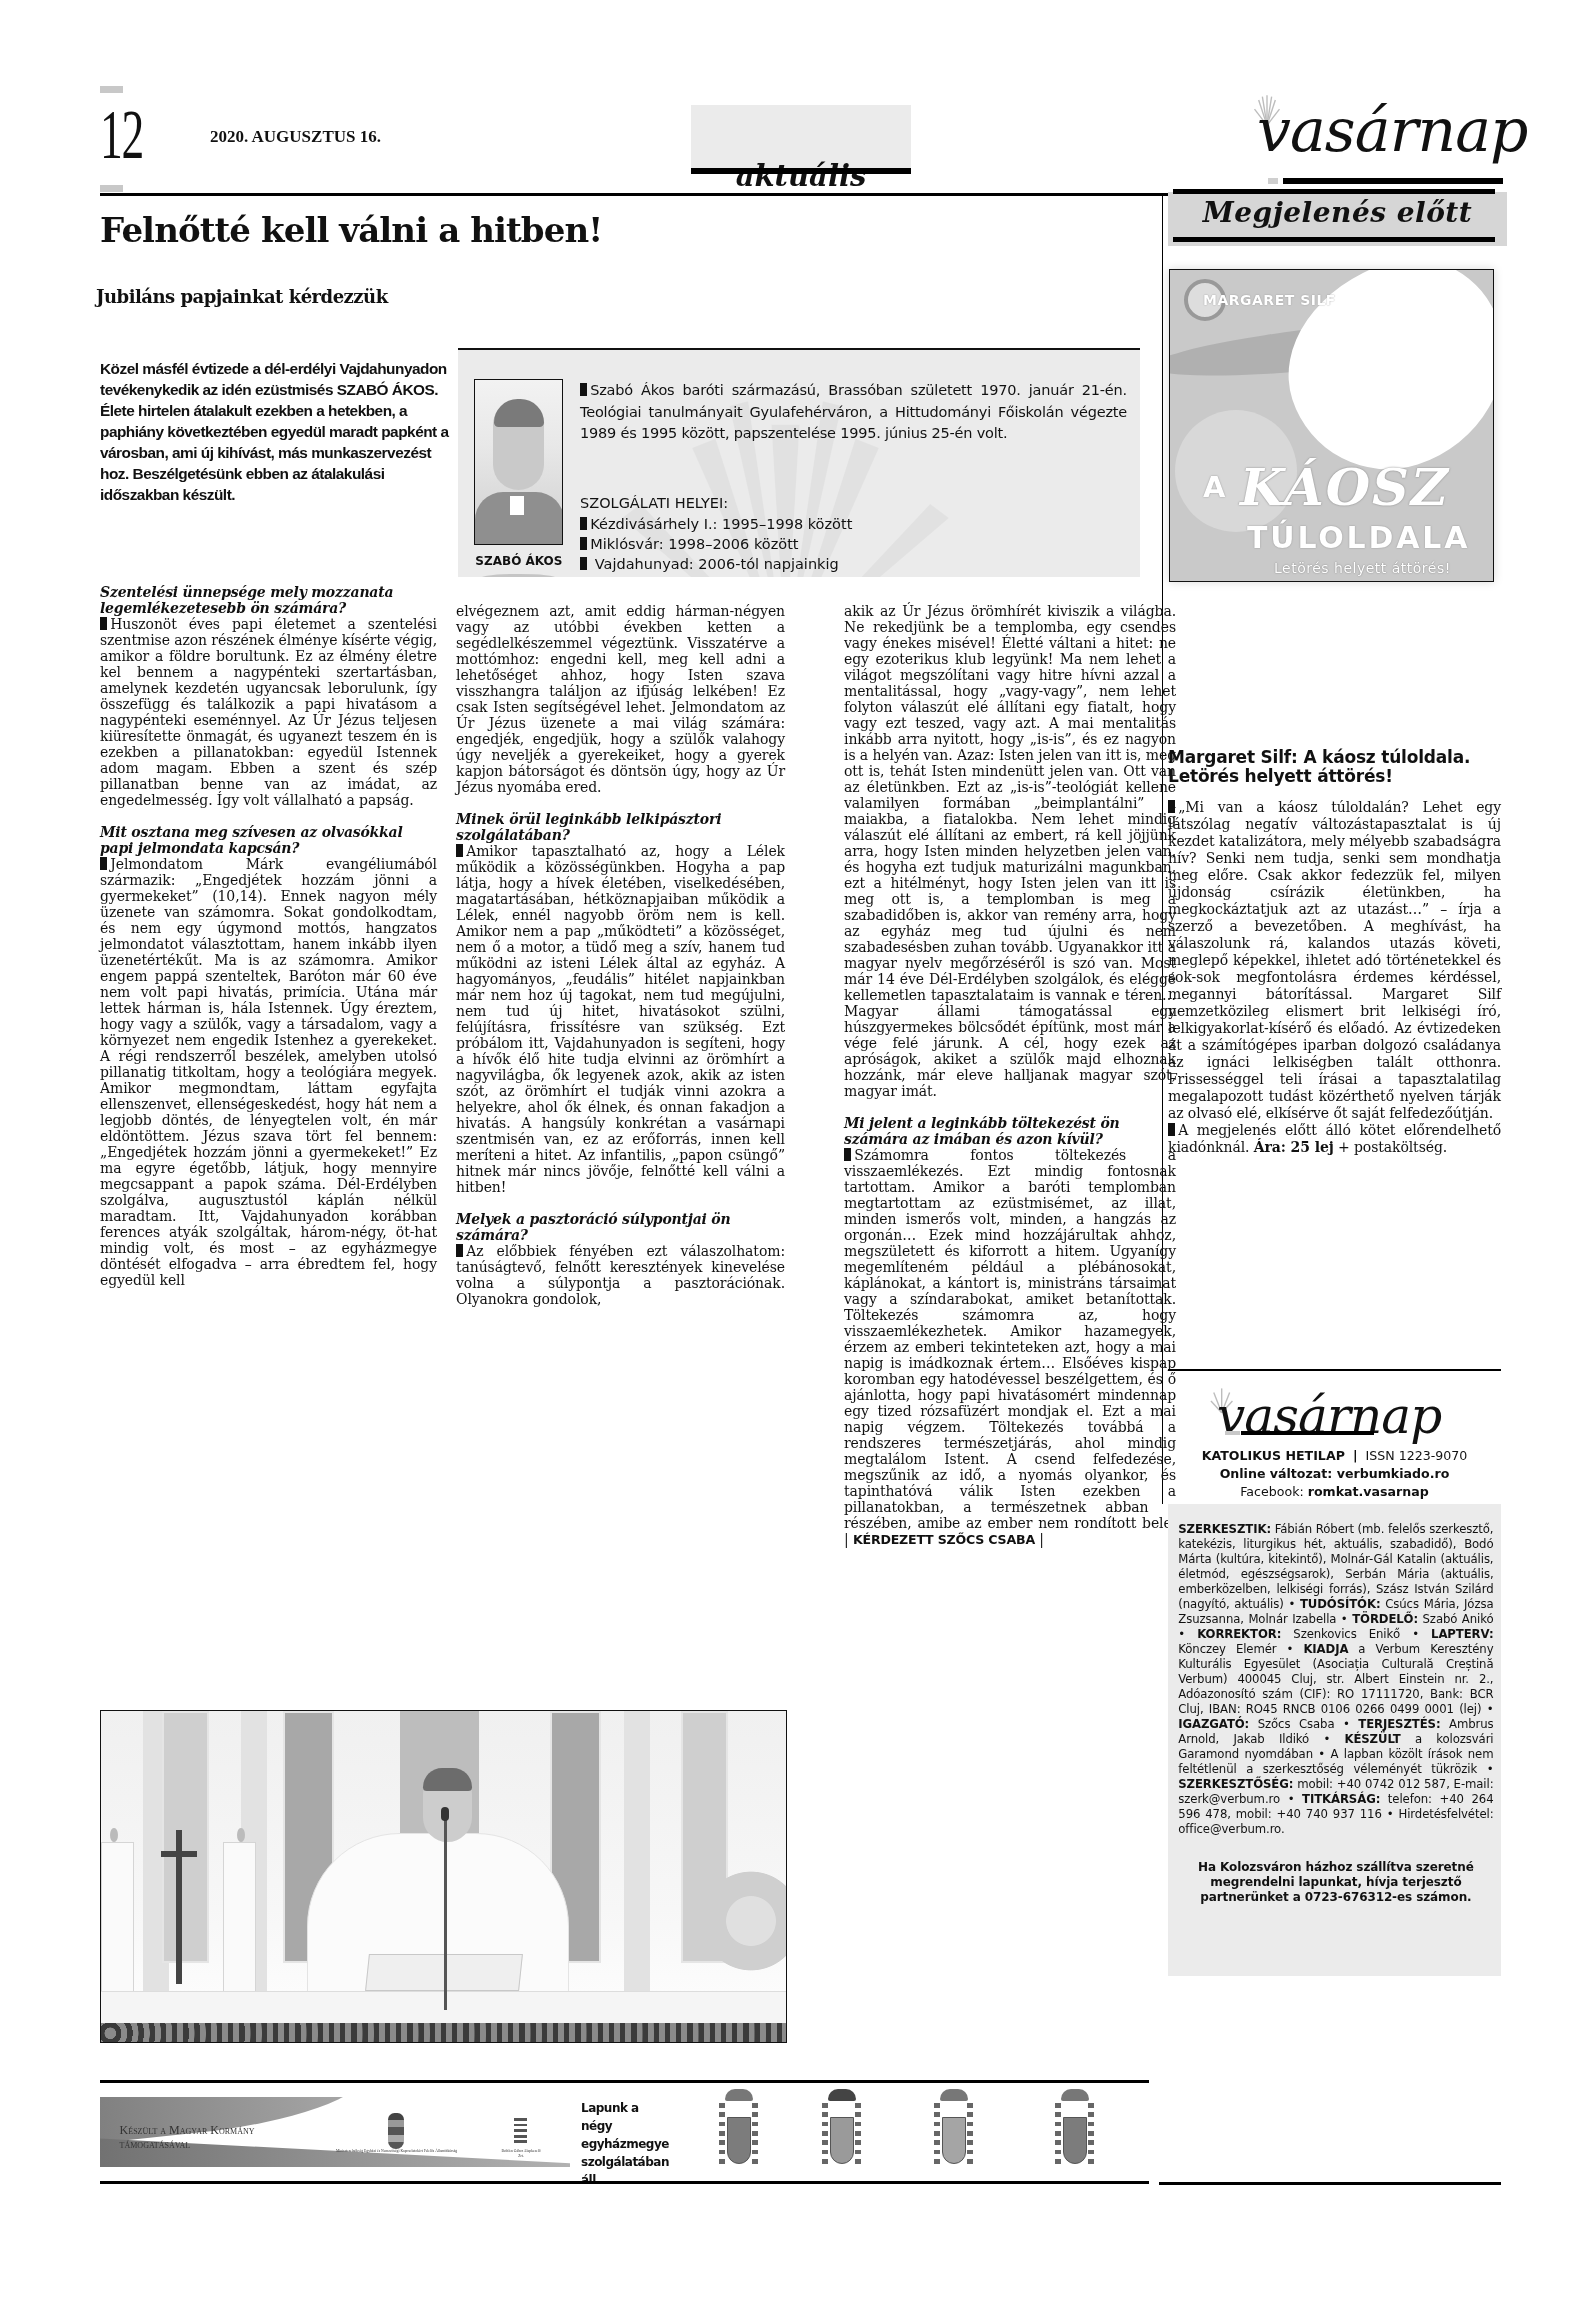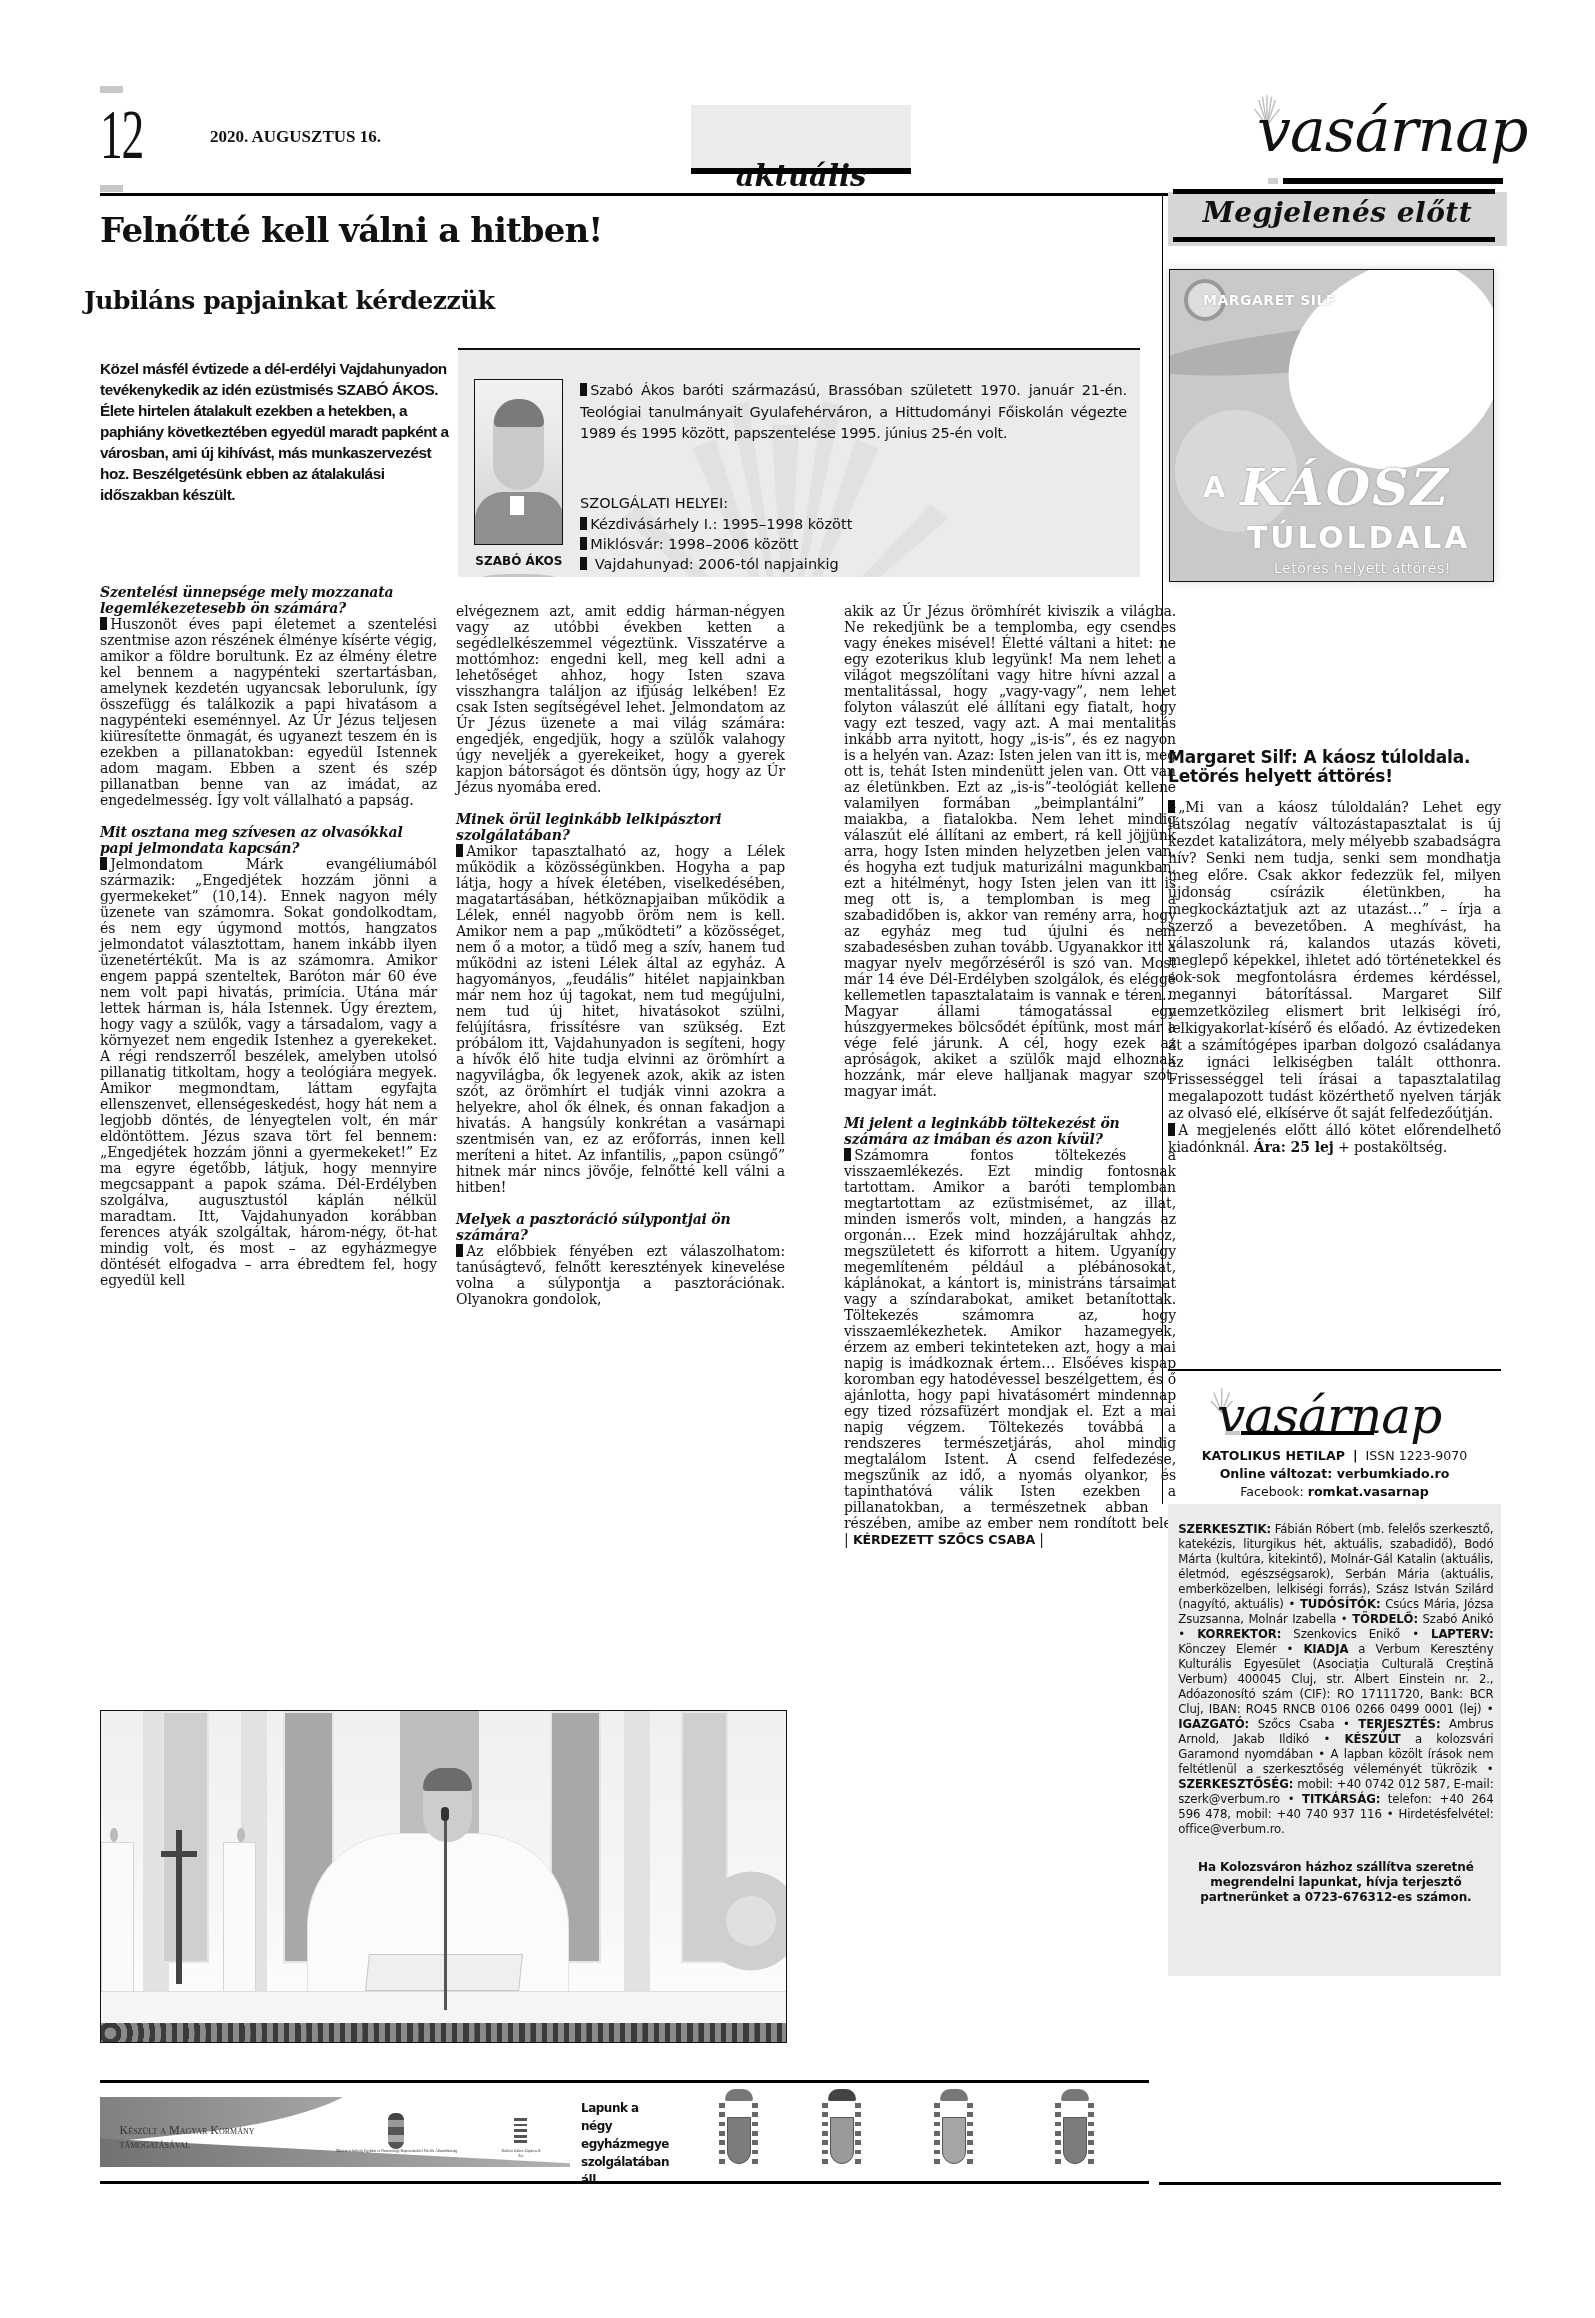--- a/index.html
+++ b/index.html
@@ -16,21 +16,21 @@
   .masthead { position: absolute; left: 1257px; top: 100px; font-family: "DejaVu Serif", serif; font-style: italic; font-size: 60px; line-height: 1; letter-spacing: -0.9px; }
   .masthead-sun { position: absolute; left: 1253px; top: 93px; width: 28px; height: 37px; }
   .masthead-rule-gray { position: absolute; left: 1268px; top: 178px; width: 10.3px; height: 5.6px; background: #cfcfcf; }
   .masthead-rule { position: absolute; left: 1283px; top: 178px; width: 220px; height: 5.6px; background: #000; }
 
   .top-rule { position: absolute; left: 100px; top: 193px; width: 1405px; height: 2.8px; background: #000; }
   .side-vrule { position: absolute; left: 1162px; top: 195px; width: 1.4px; height: 1309px; background: #000; }
 
   
   .headline { position: absolute; left: 100px; top: 213px; font-family: "DejaVu Serif", serif; font-weight: bold; font-size: 34px; line-height: 1.05; letter-spacing: -0.9px; }
-  .subhead { position: absolute; left: 84px; top: 286px; font-family: "DejaVu Serif", serif; font-weight: bold; font-size: 25px; letter-spacing: -0.5px; }
+  .subhead { position: absolute; left: 96px; top: 286px; font-family: "DejaVu Serif", serif; font-weight: bold; font-size: 18px; letter-spacing: -0.5px; }
 
   
   .lead { position: absolute; left: 100px; top: 358px; width: 355px; font-family: Liberation Sans, sans-serif; font-weight: bold; font-size: 15.4px; line-height: 21px; letter-spacing: -0.5px; }
 
   
   .bio-box { position: absolute; left: 458px; top: 348px; width: 682px; height: 229px; background: #ebebeb; border-top: 2.3px solid #111; overflow: hidden; }
   .bio-sunburst { position: absolute; left: 117px; top: 28px; width: 421px; height: 280px; opacity: 0.5; }
   .bio-photo { position: absolute; left: 16.4px; top: 29px; width: 89px; height: 166px; border: 1.4px solid #111; background: linear-gradient(180deg, #f2f2f2 0%, #e8e8e8 40%, #cfcfcf 100%); overflow: hidden; }
   .bio-photo-head { position: absolute; left: 18px; top: 21px; width: 51px; height: 89px; border-radius: 26px 26px 28px 28px; background: #c9c9c9; }
   .bio-photo-hair { position: absolute; left: 18.7px; top: 18.7px; width: 50px; height: 28px; border-radius: 25px 25px 4.7px 4.7px; background: #7a7a7a; }

